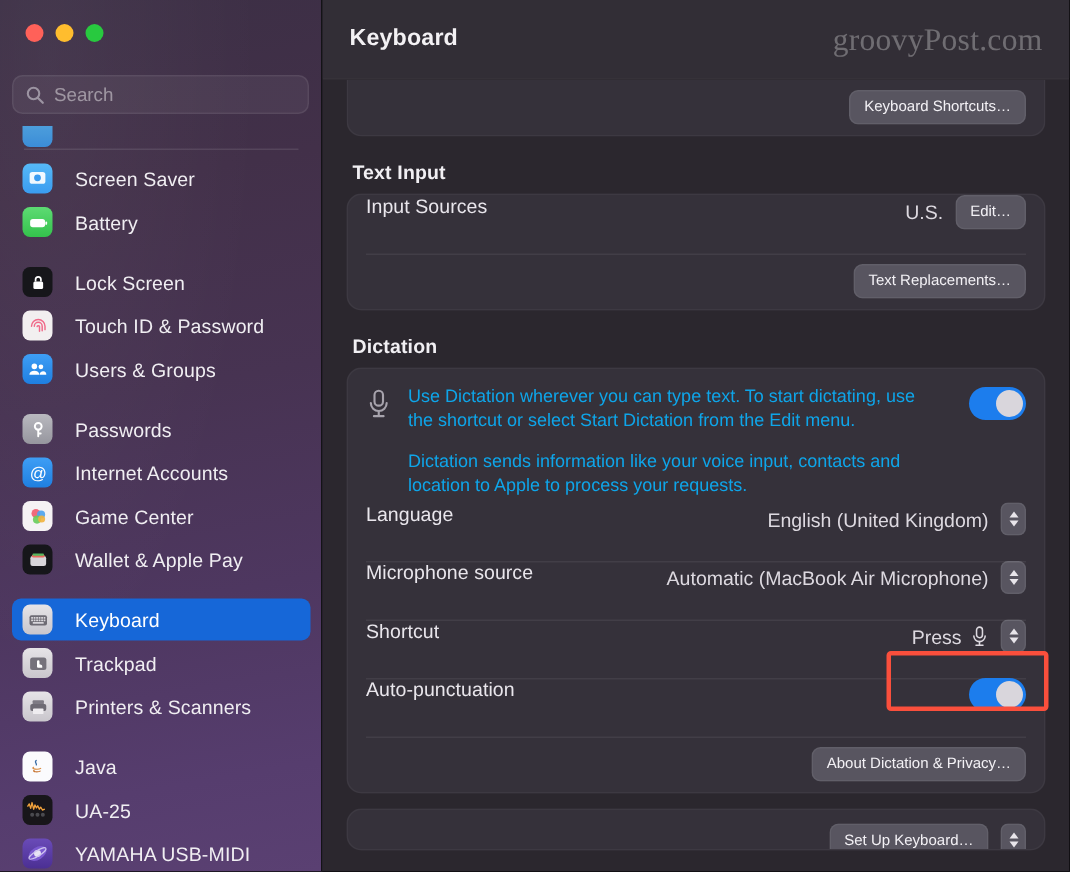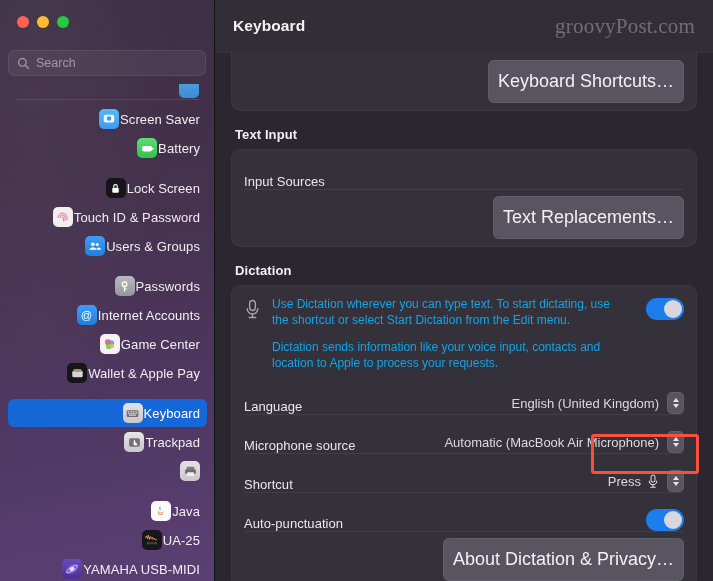--- a/index.html
+++ b/index.html
@@ -63,26 +63,25 @@
   }
 
   .sidebar-scroll {
     position: absolute;
     top: 84px; left: 0; right: 0; bottom: 0;
     overflow: hidden;
   }
   .sb-list { padding: 0 8px; }
   .sb-item {
     display: flex; align-items: center;
-    gap: 1px;
+    gap: 15px;
     height: 28px;
     padding: 0 7px;
     border-radius: 6px;
     margin-bottom: 1px;
-    justify-content: flex-end;
   }
   .sb-item.selected { background: #1667d8; }
   .sb-item.clipped  { height: 14px; overflow: hidden; align-items: flex-end; opacity: 0.85; }
   .sb-label {
     font-size: 13px;
     color: #f0eef2;
     white-space: nowrap;
     letter-spacing: 0.1px;
   }
   .sb-item.selected .sb-label { color: #fff; }
@@ -167,21 +166,21 @@
     background: #35313a;
     border-radius: 10px;
     border: 1px solid rgba(255,255,255,0.045);
   }
   .card.clip-top {
     border-top-left-radius: 0;
     border-top-right-radius: 0;
     border-top: none;
   }
   .row {
-    display: flex; align-items: flex-end;
+    display: flex; align-items: flex-start;
     min-height: 39px;
     padding: 0 12px;
     position: relative;
   }
   .row + .row::before {
     content: "";
     position: absolute; top: 0; left: 12px; right: 12px;
     height: 1px; background: rgba(255,255,255,0.065);
   }
   .row-label {
@@ -200,22 +199,22 @@
   .section-title {
     font-size: 13px; font-weight: bold;
     color: #f1eff3;
     margin: 16px 0 7px 4px;
     letter-spacing: 0.1px;
   }
 
   .btn {
     background: #585560;
     border-radius: 6px;
-    padding: 13px 9px;
-    font-size: 18px;
+    padding: 3px 9px;
+    font-size: 10px;
     color: #f3f1f5;
     white-space: nowrap;
     border: 1px solid rgba(255,255,255,0.06);
     line-height: 15px;
   }
 
   .stepper {
     width: 17px; height: 22px;
     border-radius: 5px;
     background: #585560;
@@ -447,20 +446,21 @@
           <span class="sb-label">Trackpad</span>
         </div>
         <div class="sb-item">
           <span class="icn lightgray">
             <svg width="15" height="15" viewBox="0 0 18 18">
                 <rect x="4.5" y="3.4" width="9" height="3.4" rx="0.7" fill="#7e7b84"></rect>
                 <rect x="2.6" y="6.3" width="12.8" height="5.6" rx="1.5" fill="#6e6b74"></rect>
                 <rect x="4.8" y="10" width="8.4" height="4.4" rx="0.7" fill="#efedf0"></rect>
               </svg>
           </span>
+          <span class="sb-label">Printers &amp; Scanners</span>
         </div>
 
         <div class="sb-gap"></div>
 
         <div class="sb-item">
           <span class="icn java">
             <svg width="14" height="14" viewBox="0 0 16 16">
                 <path d="M7 3.4c-1.6 1.3.6 2.2.1 3.4" stroke="#3b6fa8" stroke-width="1" fill="none" stroke-linecap="round"></path>
                 <path d="M5 8.6c-1.2.6-.2 1.3 1.1 1.4 1.8.2 3.7-.1 4.3-.6" stroke="#d9893a" stroke-width="0.9" fill="none" stroke-linecap="round"></path>
                 <path d="M5.4 10.9c-.8.5 0 1 1.1 1.1 1.5.1 3-.1 3.5-.5" stroke="#c8742f" stroke-width="0.9" fill="none" stroke-linecap="round"></path>
@@ -509,20 +509,24 @@
       <div class="card clip-top" style="margin-top:0;">
         <div class="btn-row no-sep">
           <div class="btn">Keyboard Shortcuts…</div>
         </div>
       </div>
 
       <div class="section-title">Text Input</div>
       <div class="card">
         <div class="row">
           <div class="row-label">Input Sources</div>
+          <div class="row-right">
+            <div class="row-value">U.S.</div>
+            <div class="btn">Edit…</div>
+          </div>
         </div>
         <div class="btn-row">
           <div class="btn">Text Replacements…</div>
         </div>
       </div>
 
       <div class="section-title">Dictation</div>
       <div class="card">
 
         <div class="dict-head">

